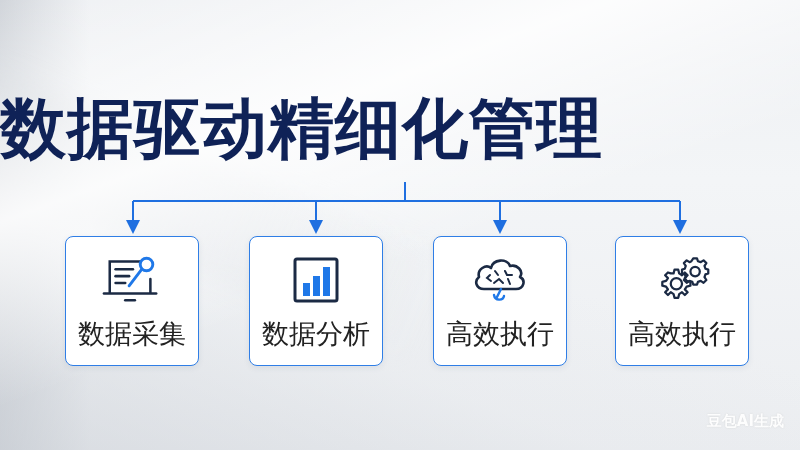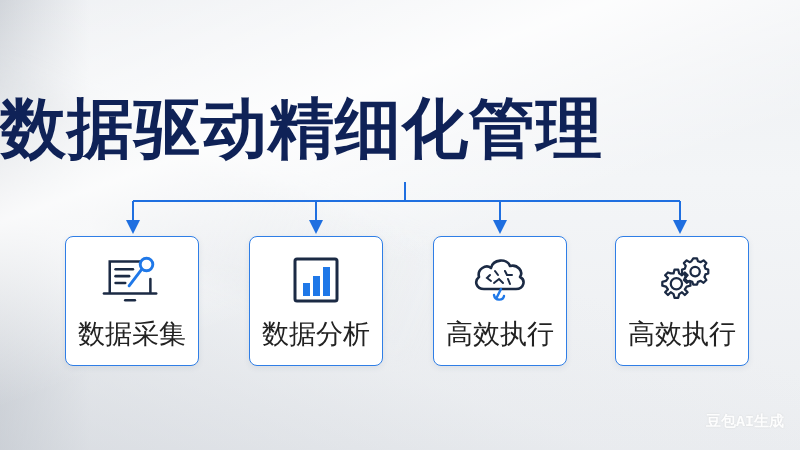--- a/index.html
+++ b/index.html
@@ -55,21 +55,20 @@
       font-size: 27px;
       color: #222222;
       line-height: 34px;
     }
     .watermark {
       position: absolute; right: 16px; top: 412px;
       font-size: 15px; font-weight: bold;
       color: #ffffff;
       opacity: 0.9;
       text-shadow: 0 0 2px rgba(150,150,150,0.3);
-      font-family: Liberation Mono, monospace;
     }
   </style>
 </head>
 <body>
 
 <div class="bg-shadow-left"></div>
 <div class="bg-beam"></div>
 <div class="bg-light"></div>
 
 <h1 class="title">数据驱动精细化管理</h1>

